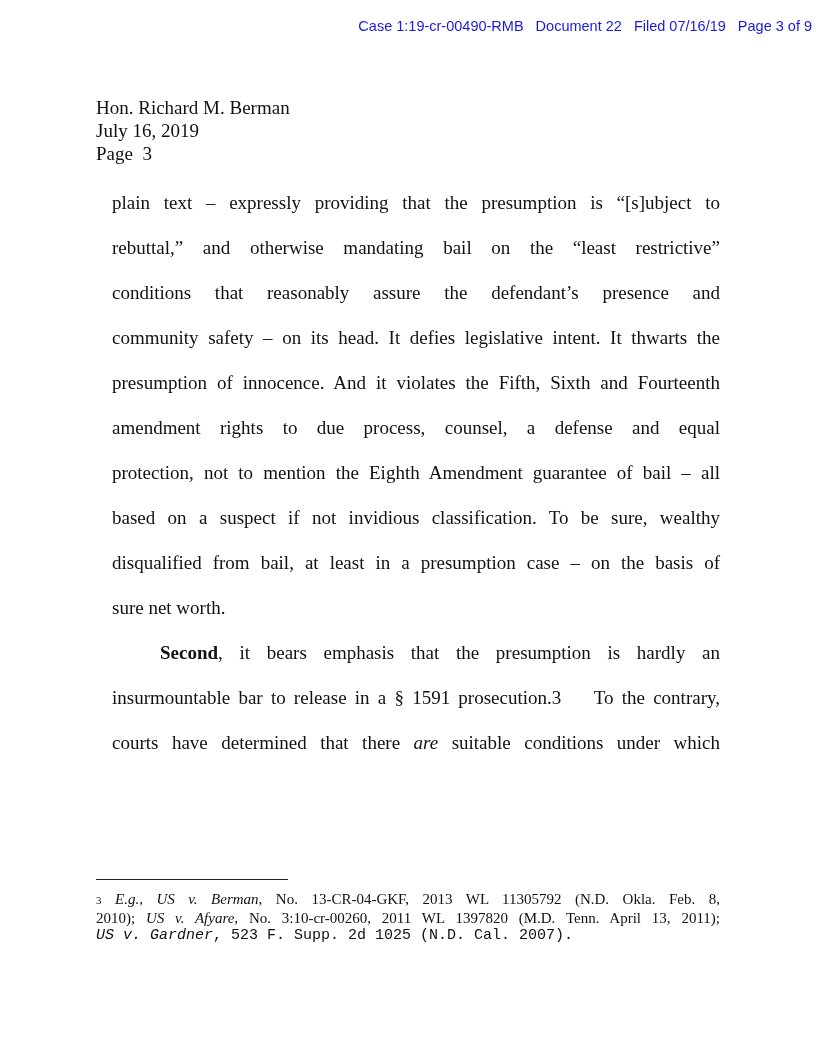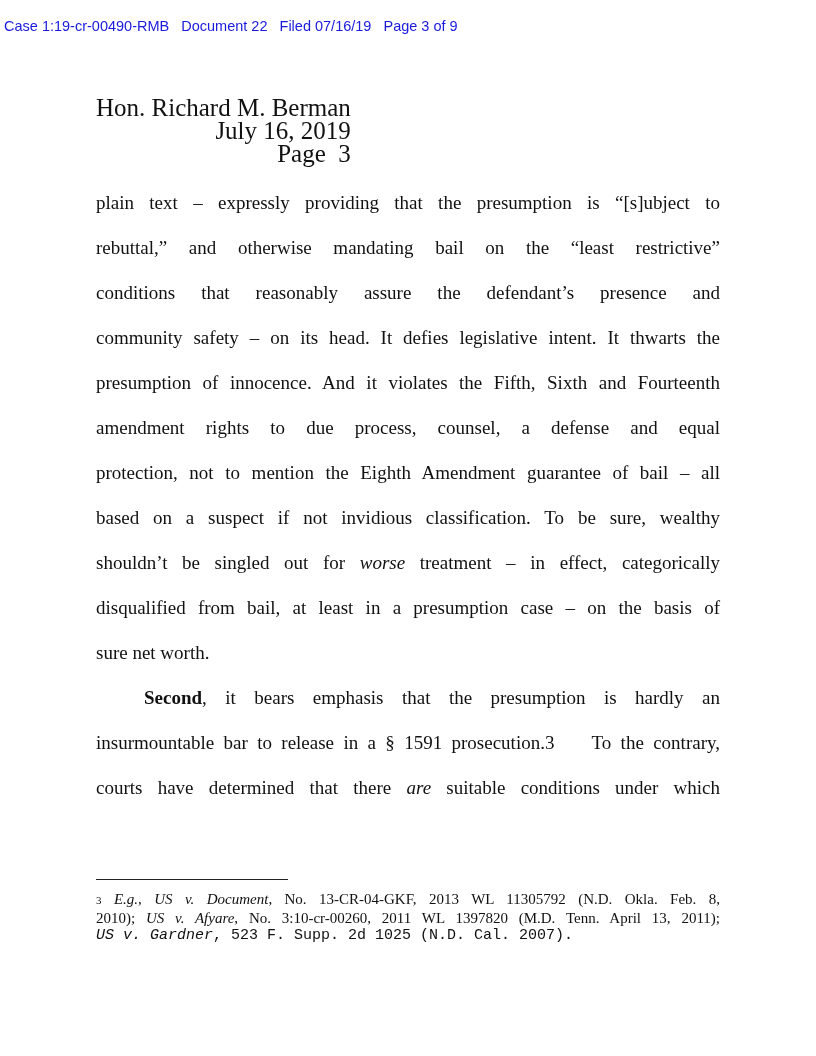--- a/index.html
+++ b/index.html
@@ -13,55 +13,55 @@
       position: relative;
       overflow: hidden;
       font-family: "DejaVu Serif", "Liberation Serif", serif;
       color: #111111;
     }
     .stamp {
       position: absolute;
       top: 18px;
       left: 0;
       width: 816px;
-      text-align: left;
+      text-align: right;
       font-family: "Liberation Sans", sans-serif;
       font-size: 14.5px;
       color: #1a1adc;
       white-space: pre;
     }
     .stamp span { margin: 0 4px; }
     .header {
       position: absolute;
       left: 96px;
       top: 96px;
       font-family: "Liberation Serif", serif;
-      font-size: 25px;
+      font-size: 19px;
       line-height: 23px;
-      text-align: right;
     }
     .body-text {
       position: absolute;
       left: 96px;
       top: 180px;
       width: 624px;
       font-family: "Liberation Serif", serif;
       font-size: 19px;
       line-height: 45px;
       text-align: justify;
     }
     .body-text p {
       margin: 0;
     }
     .body-text .line {
       display: block;
       text-align: justify;
       text-align-last: justify;
       height: 45px;
       white-space: nowrap;
+      margin-left: 16px;
     }
     .body-text .line.last {
       text-align-last: left;
     }
     .indent { padding-left: 48px; }
     .footnote-rule {
       position: absolute;
       left: 96px;
       top: 879px;
       width: 192px;
@@ -100,30 +100,29 @@
 <div class="body-text">
   <p>
     <span class="line">plain text – expressly providing that the presumption is “[s]ubject to</span>
     <span class="line">rebuttal,” and otherwise mandating bail on the “least restrictive”</span>
     <span class="line">conditions that reasonably assure the defendant’s presence and</span>
     <span class="line">community safety – on its head. It defies legislative intent. It thwarts the</span>
     <span class="line">presumption of innocence. And it violates the Fifth, Sixth and Fourteenth</span>
     <span class="line">amendment rights to due process, counsel, a defense and equal</span>
     <span class="line">protection, not to mention the Eighth Amendment guarantee of bail – all</span>
     <span class="line">based on a suspect if not invidious classification. To be sure, wealthy</span>
-    <span class="line"><span>shouldn’t be singled out for </span><em>worse</em><span> treatment – in effect, categorically</span></span>
     <span class="line">disqualified from bail, at least in a presumption case – on the basis of</span>
     <span class="line last">sure net worth.</span>
   </p>
   <p>
     <span class="line indent"><strong>Second</strong><span>, it bears emphasis that the presumption is hardly an</span></span>
     <span class="line" style="white-space:pre">insurmountable bar to release in a § 1591 prosecution.3    To the contrary,</span>
     <span class="line"><span>courts have determined that there </span><em>are</em><span> suitable conditions under which</span></span>
   </p>
 </div>
 
 <div class="footnote-rule"></div>
 
 <div class="footnote">
-  <span class="fline"><span class="fnmark">3</span> <em>E.g.</em><span>, </span><em>US v. Document</em><span>, No. 13-CR-04-GKF, 2013 WL 11305792 (N.D. Okla. Feb. 8,</span></span>
+  <span class="fline"><span class="fnmark">3</span> <em>E.g.</em><span>, </span><em>US v. Berman</em><span>, No. 13-CR-04-GKF, 2013 WL 11305792 (N.D. Okla. Feb. 8,</span></span>
   <span class="fline"><span>2010); </span><em>US v. Afyare</em><span>, No. 3:10-cr-00260, 2011 WL 1397820 (M.D. Tenn. April 13, 2011);</span></span>
   <span class="fline last"><em>US v. Gardner</em><span>, 523 F. Supp. 2d 1025 (N.D. Cal. 2007).</span></span>
 </div>
 
 </body></html>

